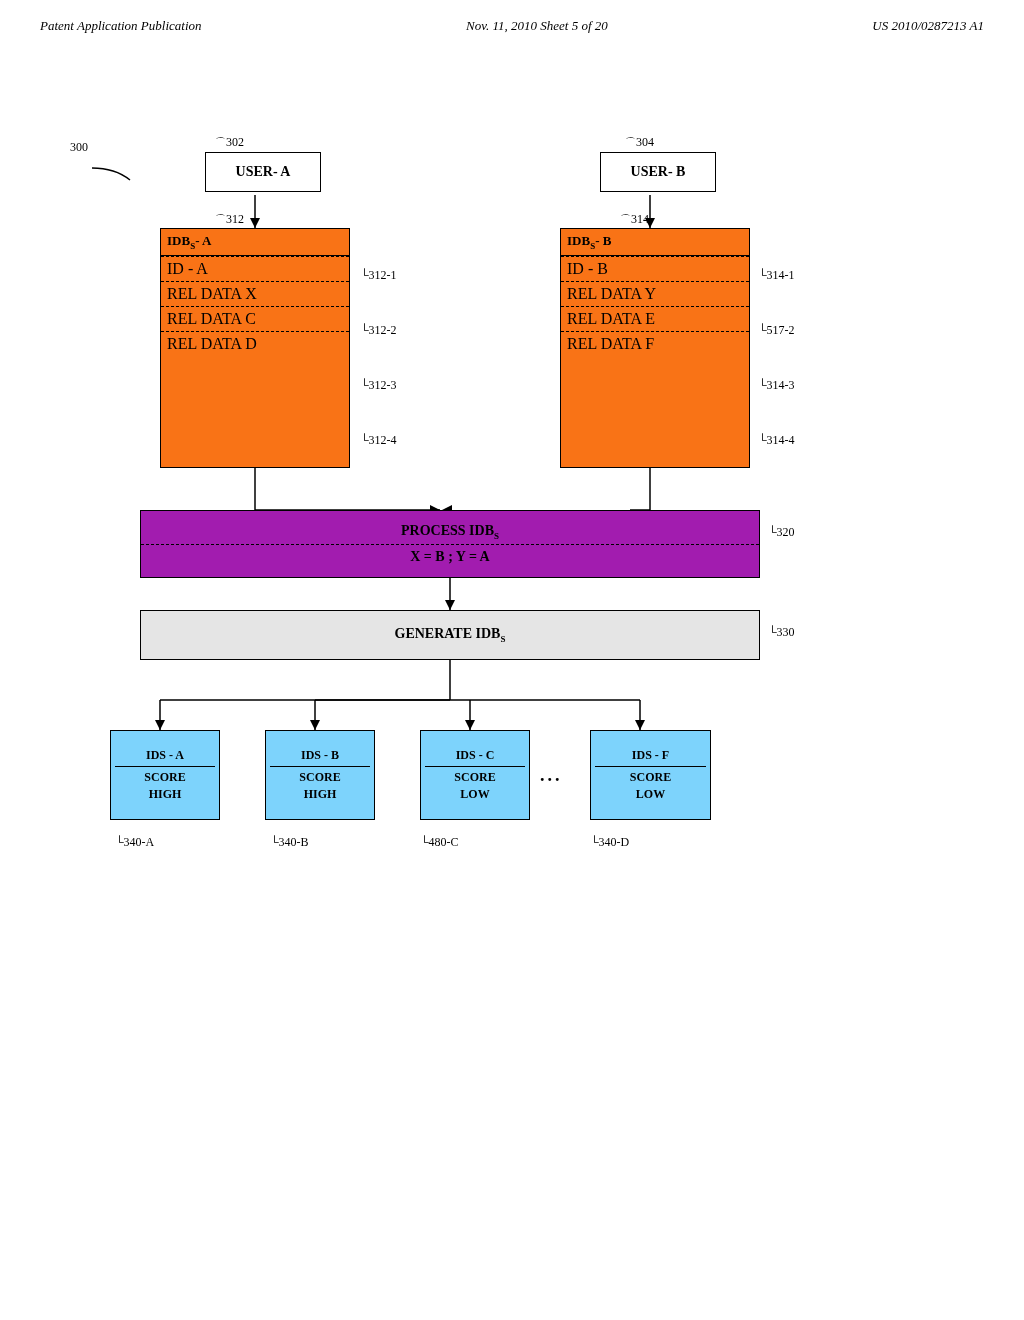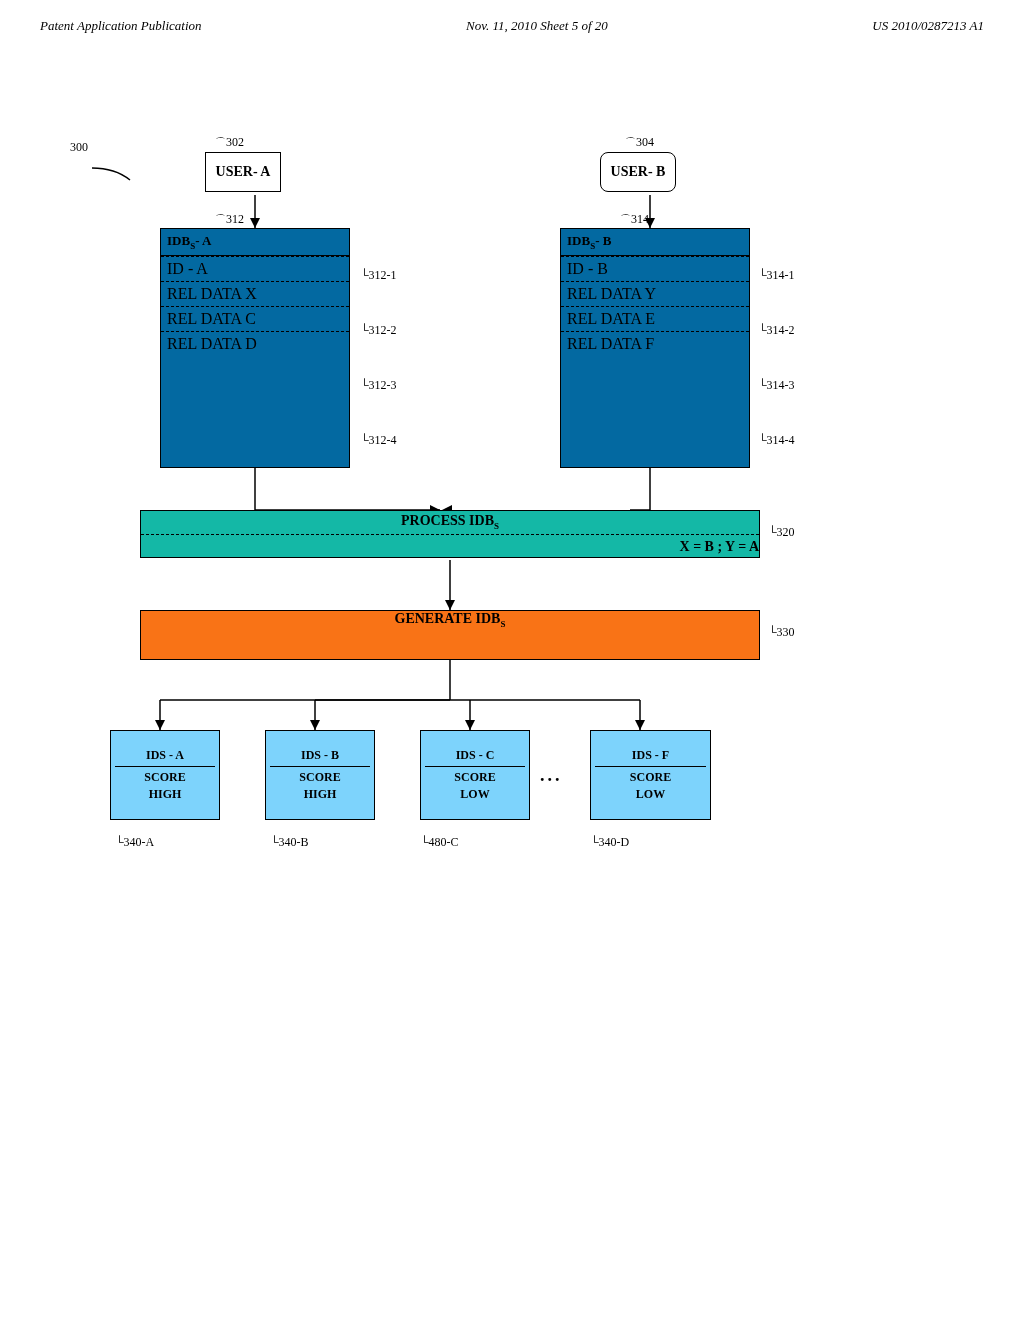--- a/index.html
+++ b/index.html
@@ -36,29 +36,29 @@
       background: #fff;
       display: flex;
       align-items: center;
       justify-content: center;
       text-align: center;
       font-size: 14px;
       font-weight: bold;
     }
 
     .box-small {
-      width: 76px;
+      width: 116px;
       height: 40px;
     }
 
     
     .idb-block {
       position: absolute;
       border: 1.5px solid #000;
-      background: #0369a1;
+      background: #f97316;
     }
 
     .idb-title {
       font-size: 13px;
       font-weight: bold;
       padding: 4px 6px;
       border-bottom: 1px solid #000;
       text-align: left;
     }
 
@@ -179,21 +179,21 @@
   <div class="ref-num" style="left:10px; top:60px;">300</div>
 
   <div class="box box-small" style="left:145px; top:72px;">
     <span>USER- A</span>
   </div>
 
   <div class="ref-num" style="left:155px; top:55px;">
     <span style="font-size:11px;">⌒</span>302
   </div>
 
-  <div class="box box-small" style="left:540px; top:72px;border-radius:8px;">
+  <div class="box box-small" style="left:540px; top:72px;">
     <span>USER- B</span>
   </div>
 
   <div class="ref-num" style="left:565px; top:55px;">
     <span style="font-size:11px;">⌒</span>304
   </div>
 
   <div class="idb-block" style="left:100px; top:148px; width:190px; height:240px;">
     <div class="idb-title">IDB<sub>S</sub>- A</div>
     <div class="idb-row idb-row-separator">ID  - A</div>
@@ -217,32 +217,32 @@
     <div class="idb-row idb-row-separator">REL DATA Y</div>
     <div class="idb-row idb-row-separator">REL DATA E</div>
     <div class="idb-row idb-row-separator">REL DATA F</div>
   </div>
 
   <div class="ref-num" style="left:560px; top:132px;">
     <span style="font-size:11px;">⌒</span>314
   </div>
 
   <div class="ref-num" style="left:698px; top:188px;">└314-1</div>
-  <div class="ref-num" style="left:698px; top:243px;">└314-2</div>
+  <div class="ref-num" style="left:698px; top:243px;">└517-2</div>
   <div class="ref-num" style="left:698px; top:298px;">└314-3</div>
   <div class="ref-num" style="left:698px; top:353px;">└314-4</div>
 
-  <div style="position:absolute; left:80px; top:430px; width:620px; height:48px; border:1.5px solid #000; background:#14b8a6; display:flex; flex-direction:column; align-items:flex-end; justify-content:center;">
+  <div style="position:absolute; left:80px; top:430px; width:620px; height:68px; border:1.5px solid #000; background:#a21caf; display:flex; flex-direction:column; align-items:center; justify-content:center;">
     <div style="font-size:14px; font-weight:bold; border-bottom:1px dashed #000; width:100%; text-align:center; padding-bottom:4px;">PROCESS IDB<sub>S</sub></div>
     <div style="font-size:14px; font-weight:bold; padding-top:4px;">X = B ;   Y = A</div>
   </div>
 
   <div class="ref-num" style="left:708px; top:445px;">└320</div>
 
-  <div style="position:absolute; left:80px; top:530px; width:620px; height:50px; border:1.5px solid #000; background:#f97316; display:flex; justify-content:center;">
+  <div style="position:absolute; left:80px; top:530px; width:620px; height:50px; border:1.5px solid #000; background:#e5e5e5; display:flex; align-items:center; justify-content:center;">
     <div style="font-size:14px; font-weight:bold;">GENERATE  IDB<sub>S</sub></div>
   </div>
 
   <div class="ref-num" style="left:708px; top:545px;">└330</div>
 
   <div class="ids-card" style="left:50px; top:650px; width:110px; height:90px;">
     <div class="top-line">IDS - A</div>
     <div>SCORE</div>
     <div>HIGH</div>
   </div>

